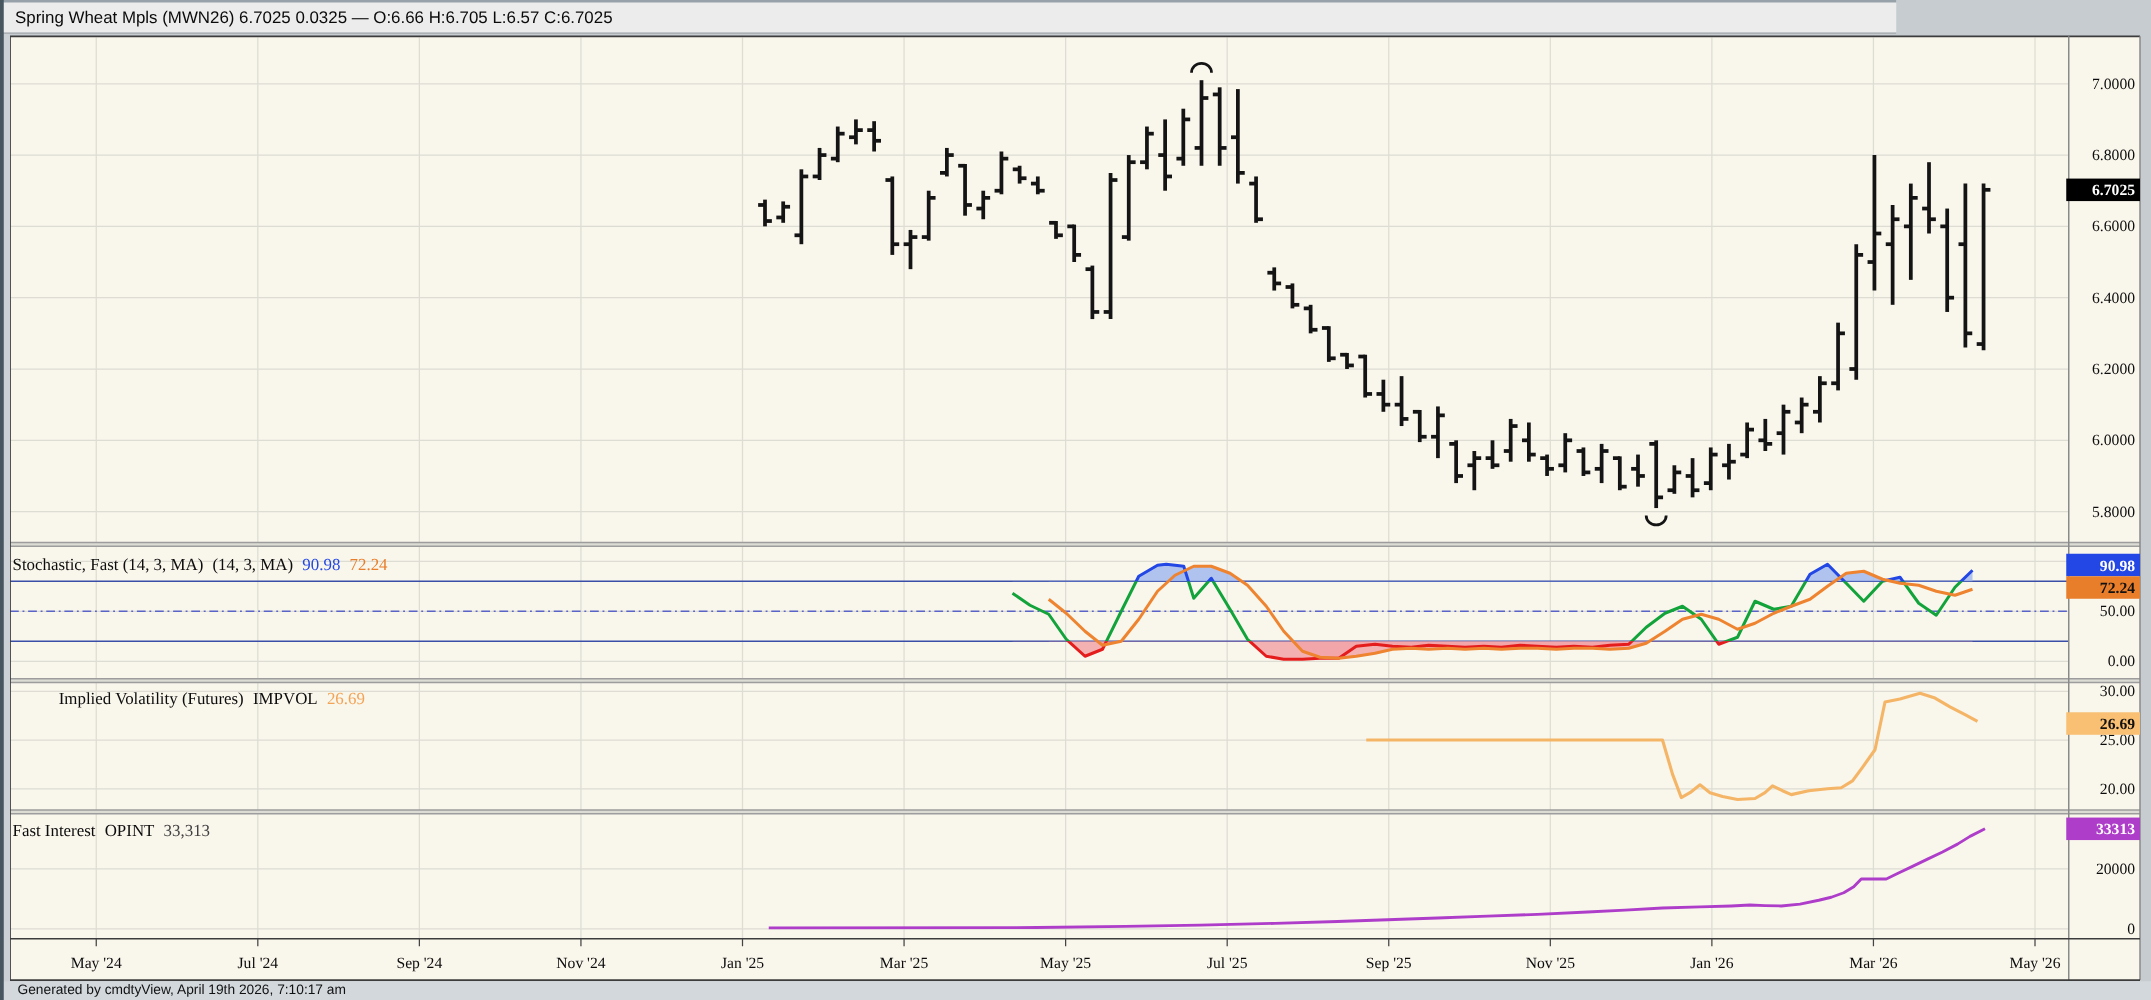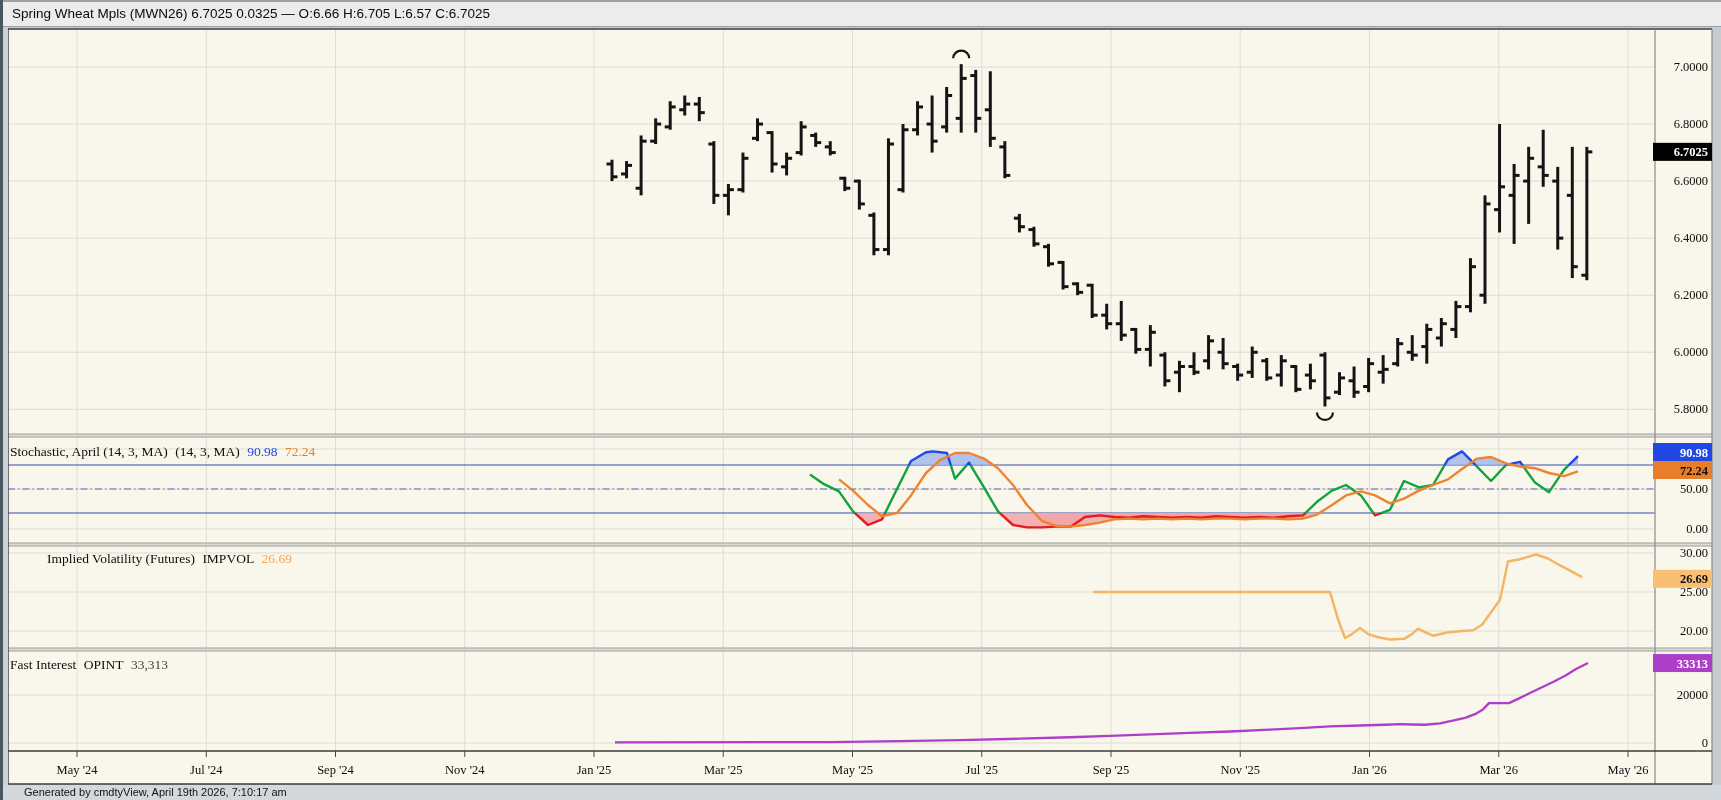--- a/index.html
+++ b/index.html
@@ -1,32 +1,32 @@
 <!DOCTYPE html>
 <html><head>
 <meta charset="utf-8">
 <style>
   html,body{margin:0;padding:0;}
   body{width:1721px;height:800px;position:relative;overflow:hidden;background:#c7ccd1;
        font-family:"Liberation Sans", sans-serif;}
   #stage{position:absolute;left:0;top:0;width:1721px;height:800px;}
   svg{position:absolute;left:0;top:0;}
-  .title-bar{position:absolute;left:0;top:0;width:1721px;height:27px;background:#ececec;
+  .title-bar{position:absolute;left:0;top:0;width:1517px;height:27px;background:#ececec;
      border-top:2px solid #97a1a9;border-bottom:1px solid #9aa0a6;box-sizing:border-box;
      color:#0a0a0a;font-size:13.5px;line-height:24px;padding-left:12px;z-index:5;}
   .legend{position:absolute;z-index:4;font-family:"Liberation Serif", serif;font-size:13.5px;
      color:#0d0d0d;white-space:nowrap;}
   .legend span{margin-right:4px;}
   .gray-letter{color:#999;margin-right:0 !important;}
   .val-k{color:#2247e5;}
   .val-d{color:#e87d2a;}
   .val-iv{color:#f2a355;}
   .val-oi{color:#404040;}
   .footer-bar{position:absolute;left:0;top:785px;width:1721px;height:15px;background:#d3d8dc;
-     font-size:11px;color:#111;line-height:15px;padding-left:24px;box-sizing:border-box;z-index:5;}
+     font-size:11px;color:#111;line-height:15px;padding-left:14px;box-sizing:border-box;z-index:5;}
   .left-dark{position:absolute;left:0;top:0;width:3px;height:800px;background:#47565f;z-index:6;}
   .left-light{position:absolute;left:3px;top:27px;width:5px;height:758px;background:#ccd1d5;z-index:3;}
 </style>
 </head>
 <body>
 
 <div id="stage">
   <svg id="chart-svg" width="1721" height="800">
       <rect x="8" y="29" width="1704" height="755" fill="#f9f6ec"></rect>
       <defs>
@@ -374,21 +374,21 @@
         <text x="1628" y="774" font-family="Liberation Serif, DejaVu Serif, serif" font-size="12.5" fill="#0c0c0c" text-anchor="middle">May '26</text>
       </g>
     </svg>
 
   <div class="title-bar">
     <span>Spring Wheat Mpls (MWN26) 6.7025 0.0325 — O:6.66 H:6.705 L:6.57 C:6.7025</span>
   </div>
 
 
   <div class="legend" style="left:10px;top:444px;">
-    <span>Stochastic, April (14, 3, MA)</span>
+    <span>Stochastic, Fast (14, 3, MA)</span>
     <span>(14, 3, MA)</span>
     <span class="val-k">90.98</span>
     <span class="val-d">72.24</span>
   </div>
 
   <div class="legend" style="left:10px;top:551px;padding-left:37px;">
     <span>Implied Volatility (Futures)</span>
     <span>IMPVOL</span>
     <span class="val-iv">26.69</span>
   </div>

